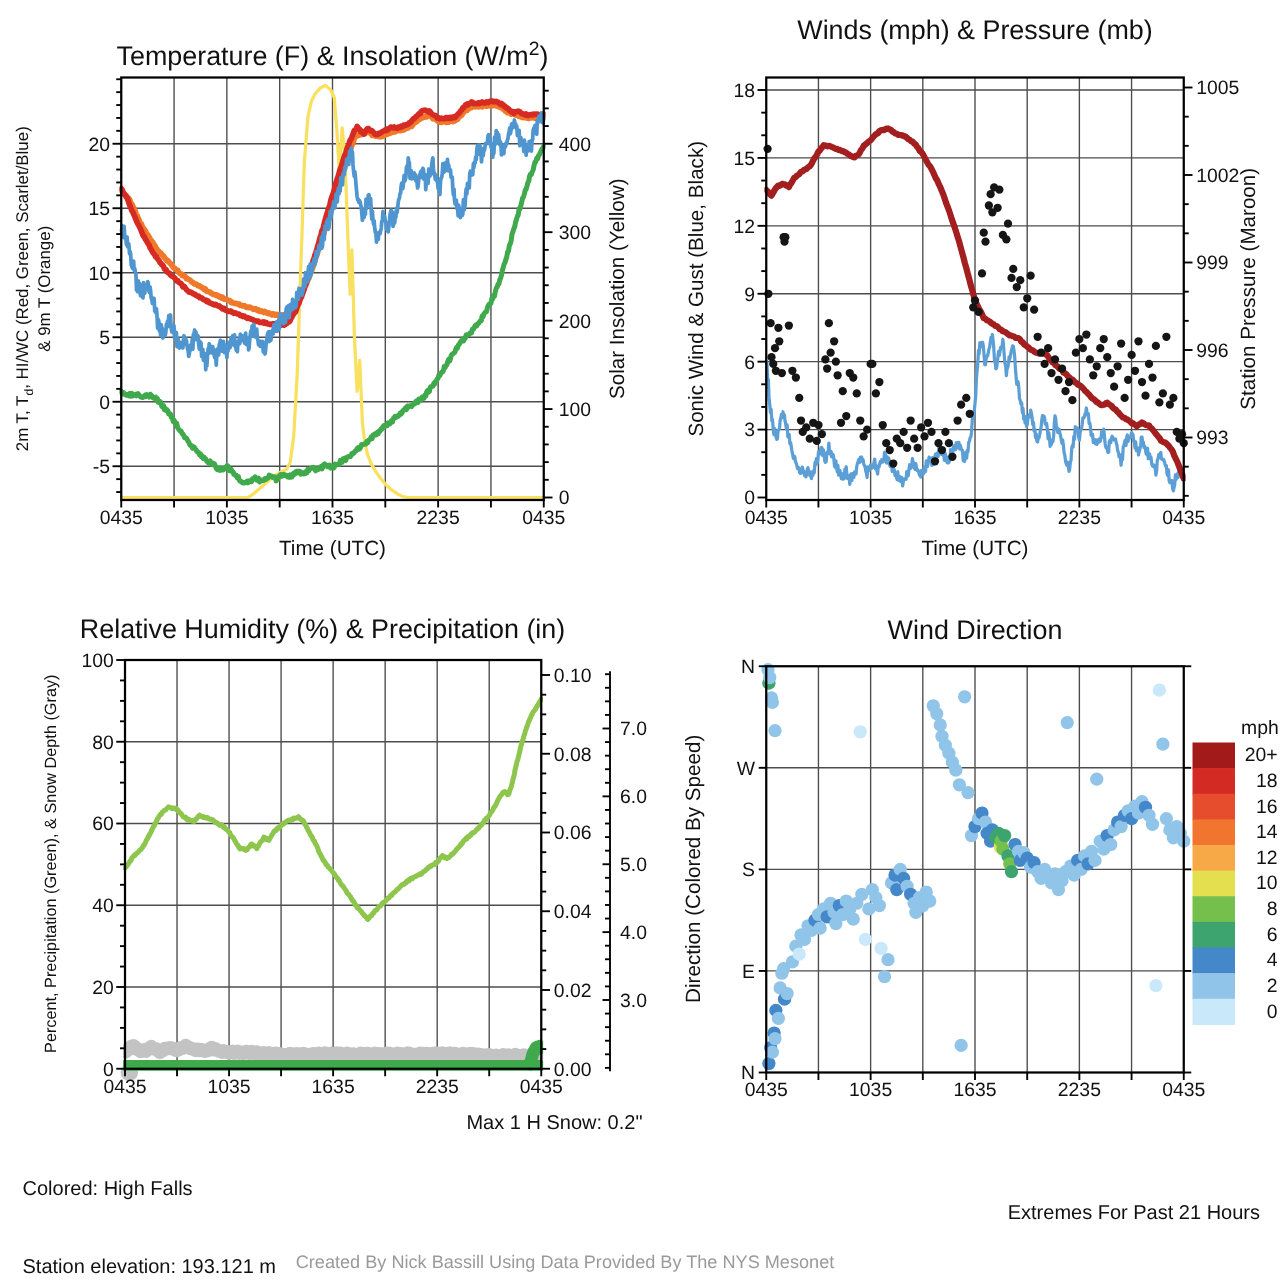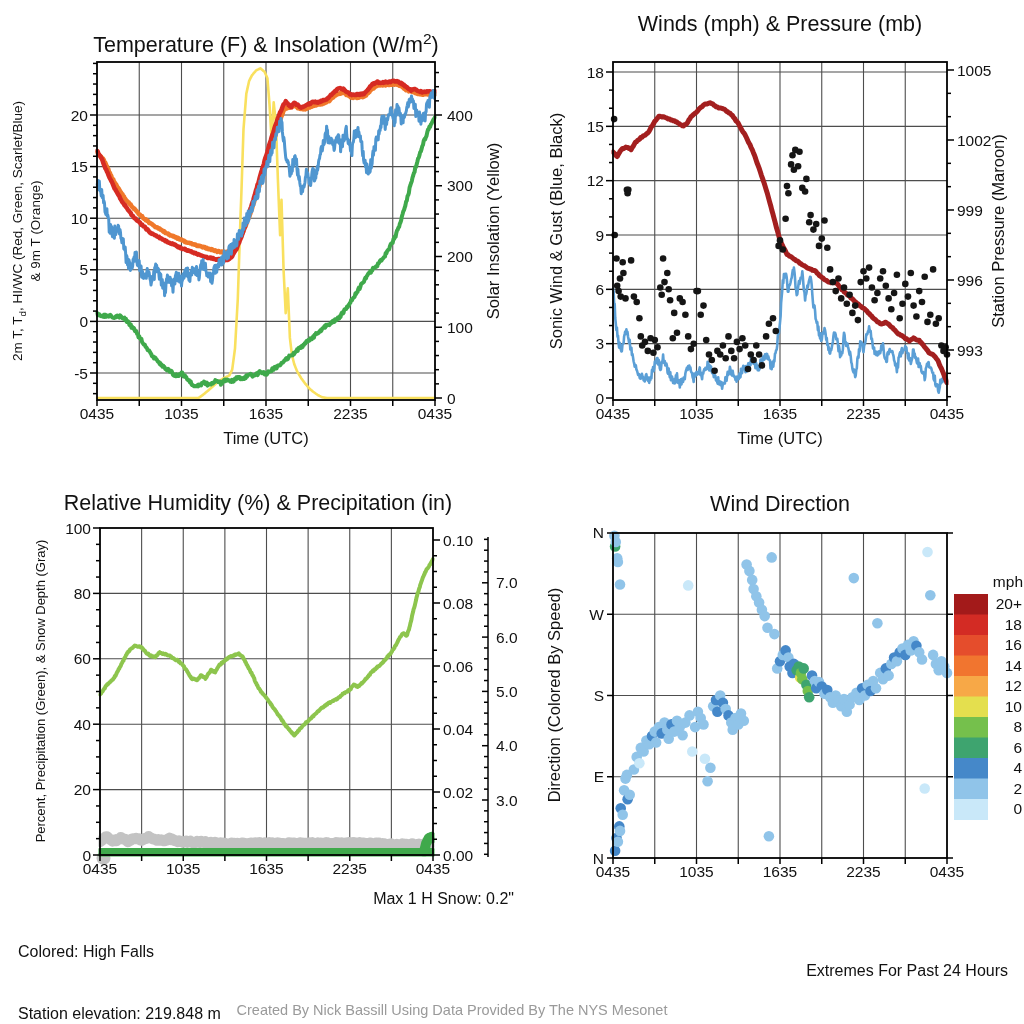--- a/index.html
+++ b/index.html
@@ -699,29 +699,29 @@
         <text x="1022" y="773" text-anchor="end" font-size="15.5" fill="#111">4</text>
         <rect x="954" y="778.5" width="34" height="21" fill="#90c4e9"></rect>
         <text x="1022" y="793.5" text-anchor="end" font-size="15.5" fill="#111">2</text>
         <rect x="954" y="799.0" width="34" height="21" fill="#c9e8f9"></rect>
         <text x="1022" y="814" text-anchor="end" font-size="15.5" fill="#111">0</text>
       </g>
     </svg>
 
   <div class="ftext" style="left:18px;top:901px">
     <div>Colored: High Falls</div>
-    <div>Station elevation: 219.848 m</div>
+    <div>Station elevation: 193.121 m</div>
     
     
     
   </div>
 
   <div class="ftext" style="left:250px;top:889px;width:264px;text-align:right">Max 1 H Snow: 0.2"</div>
 
   <div class="ftext extremes" style="right:16px;top:916px">
-    <div>Extremes For Past 24 Hours</div>
+    <div>Extremes For Past 21 Hours</div>
     
     
     
   </div>
 
   <div class="ftext credit" style="left:0;top:1000px;width:904px;text-align:center">Created By Nick Bassill Using Data Provided By The NYS Mesonet</div>
 </div>
 
 </body></html>

